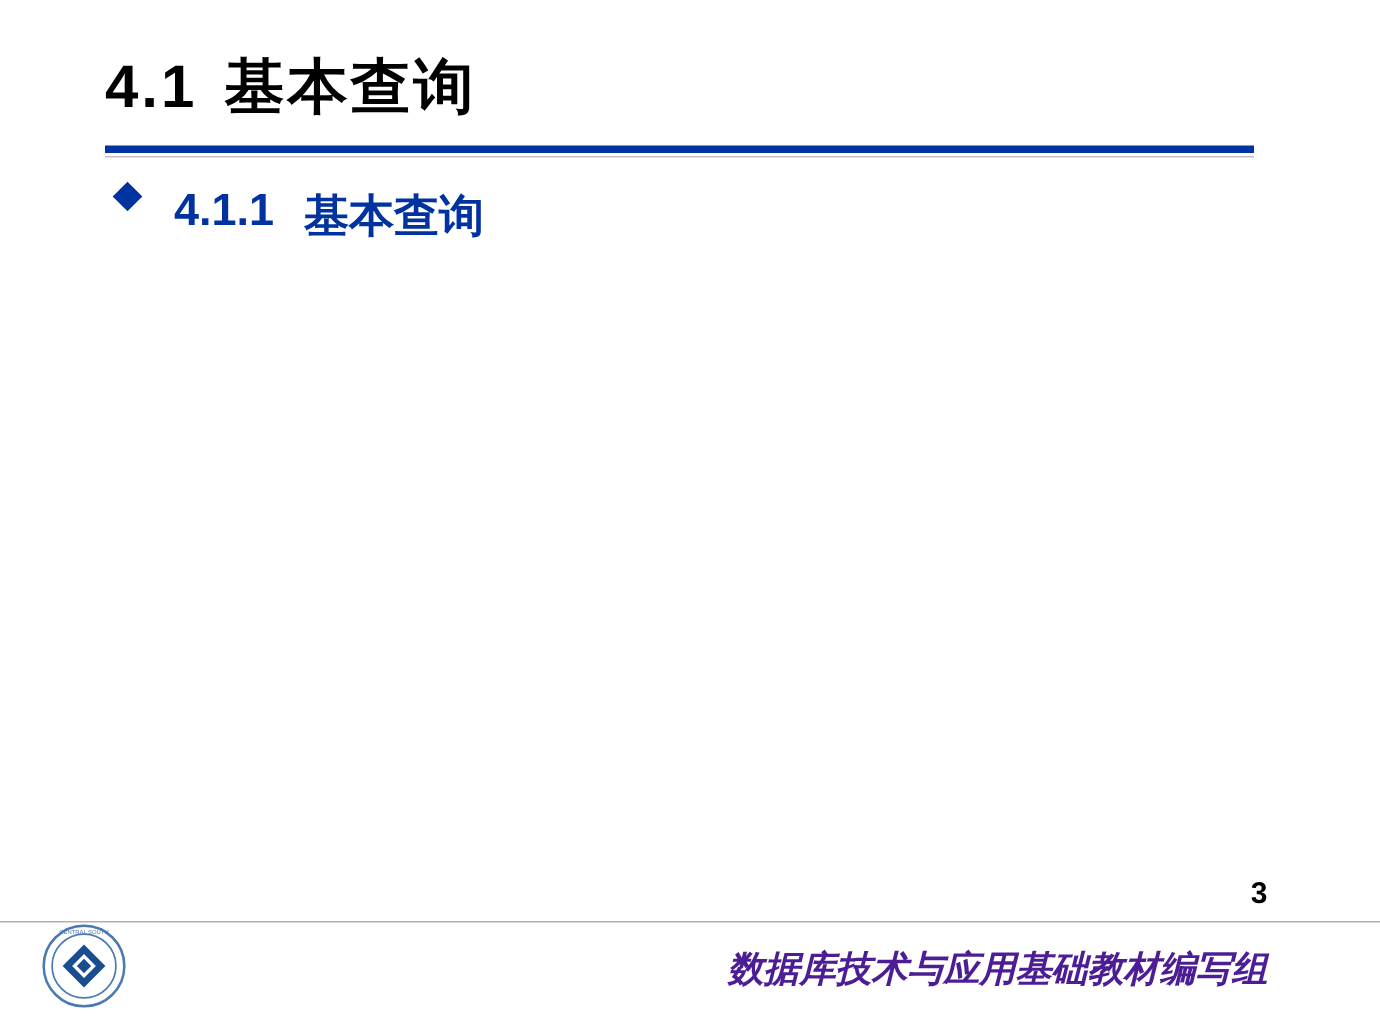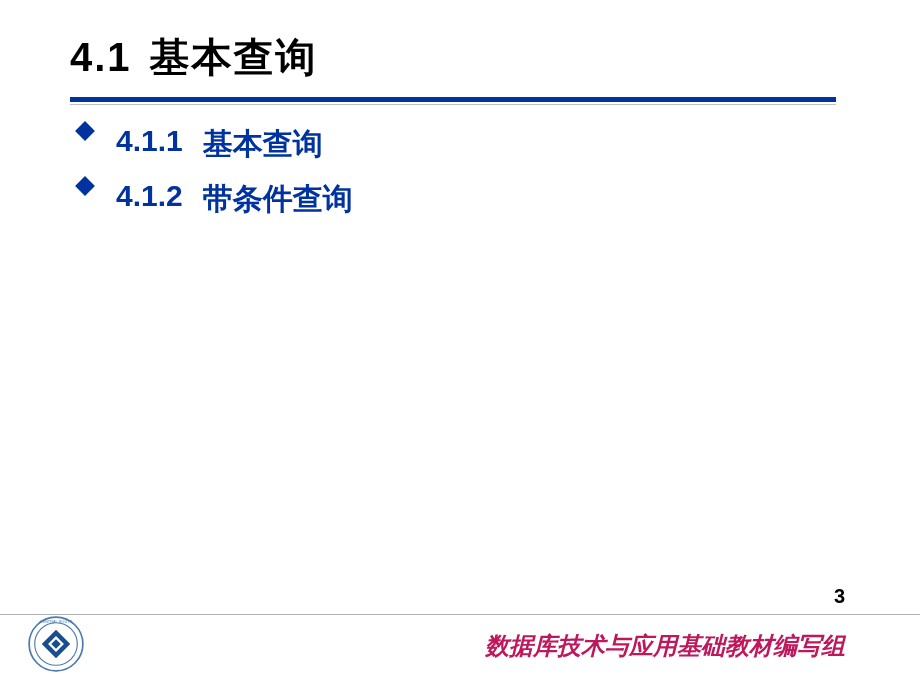--- a/index.html
+++ b/index.html
@@ -86,21 +86,21 @@
       height: 1px;
       background: #b0b0b0;
     }
     .footer-text {
       position: absolute;
       right: 75px;
       bottom: 28px;
       font-size: 24px;
       font-weight: bold;
       font-style: italic;
-      color: #be185d;
+      color: #4c1d95;
     }
     .logo {
       position: absolute;
       left: 28px;
       bottom: 18px;
       width: 56px;
       height: 56px;
     }
     .logo svg {
       width: 100%;
@@ -117,25 +117,20 @@
   </h1>
 
   <div class="divider"></div>
 
   <ul class="bullet-list">
     <li class="bullet-item">
       <span class="diamond"></span>
       <span class="item-num">4.1.1</span>
       <span>基本查询</span>
     </li>
-    <li class="bullet-item">
-      <span class="diamond"></span>
-      <span class="item-num">4.1.2</span>
-      <span>带条件查询</span>
-    </li>
   </ul>
 
   <div class="page-number">3</div>
 
   <div class="footer-line"></div>
 
   <div class="footer-text">数据库技术与应用基础教材编写组</div>
 
   <div class="logo">
     <svg viewBox="0 0 100 100">

